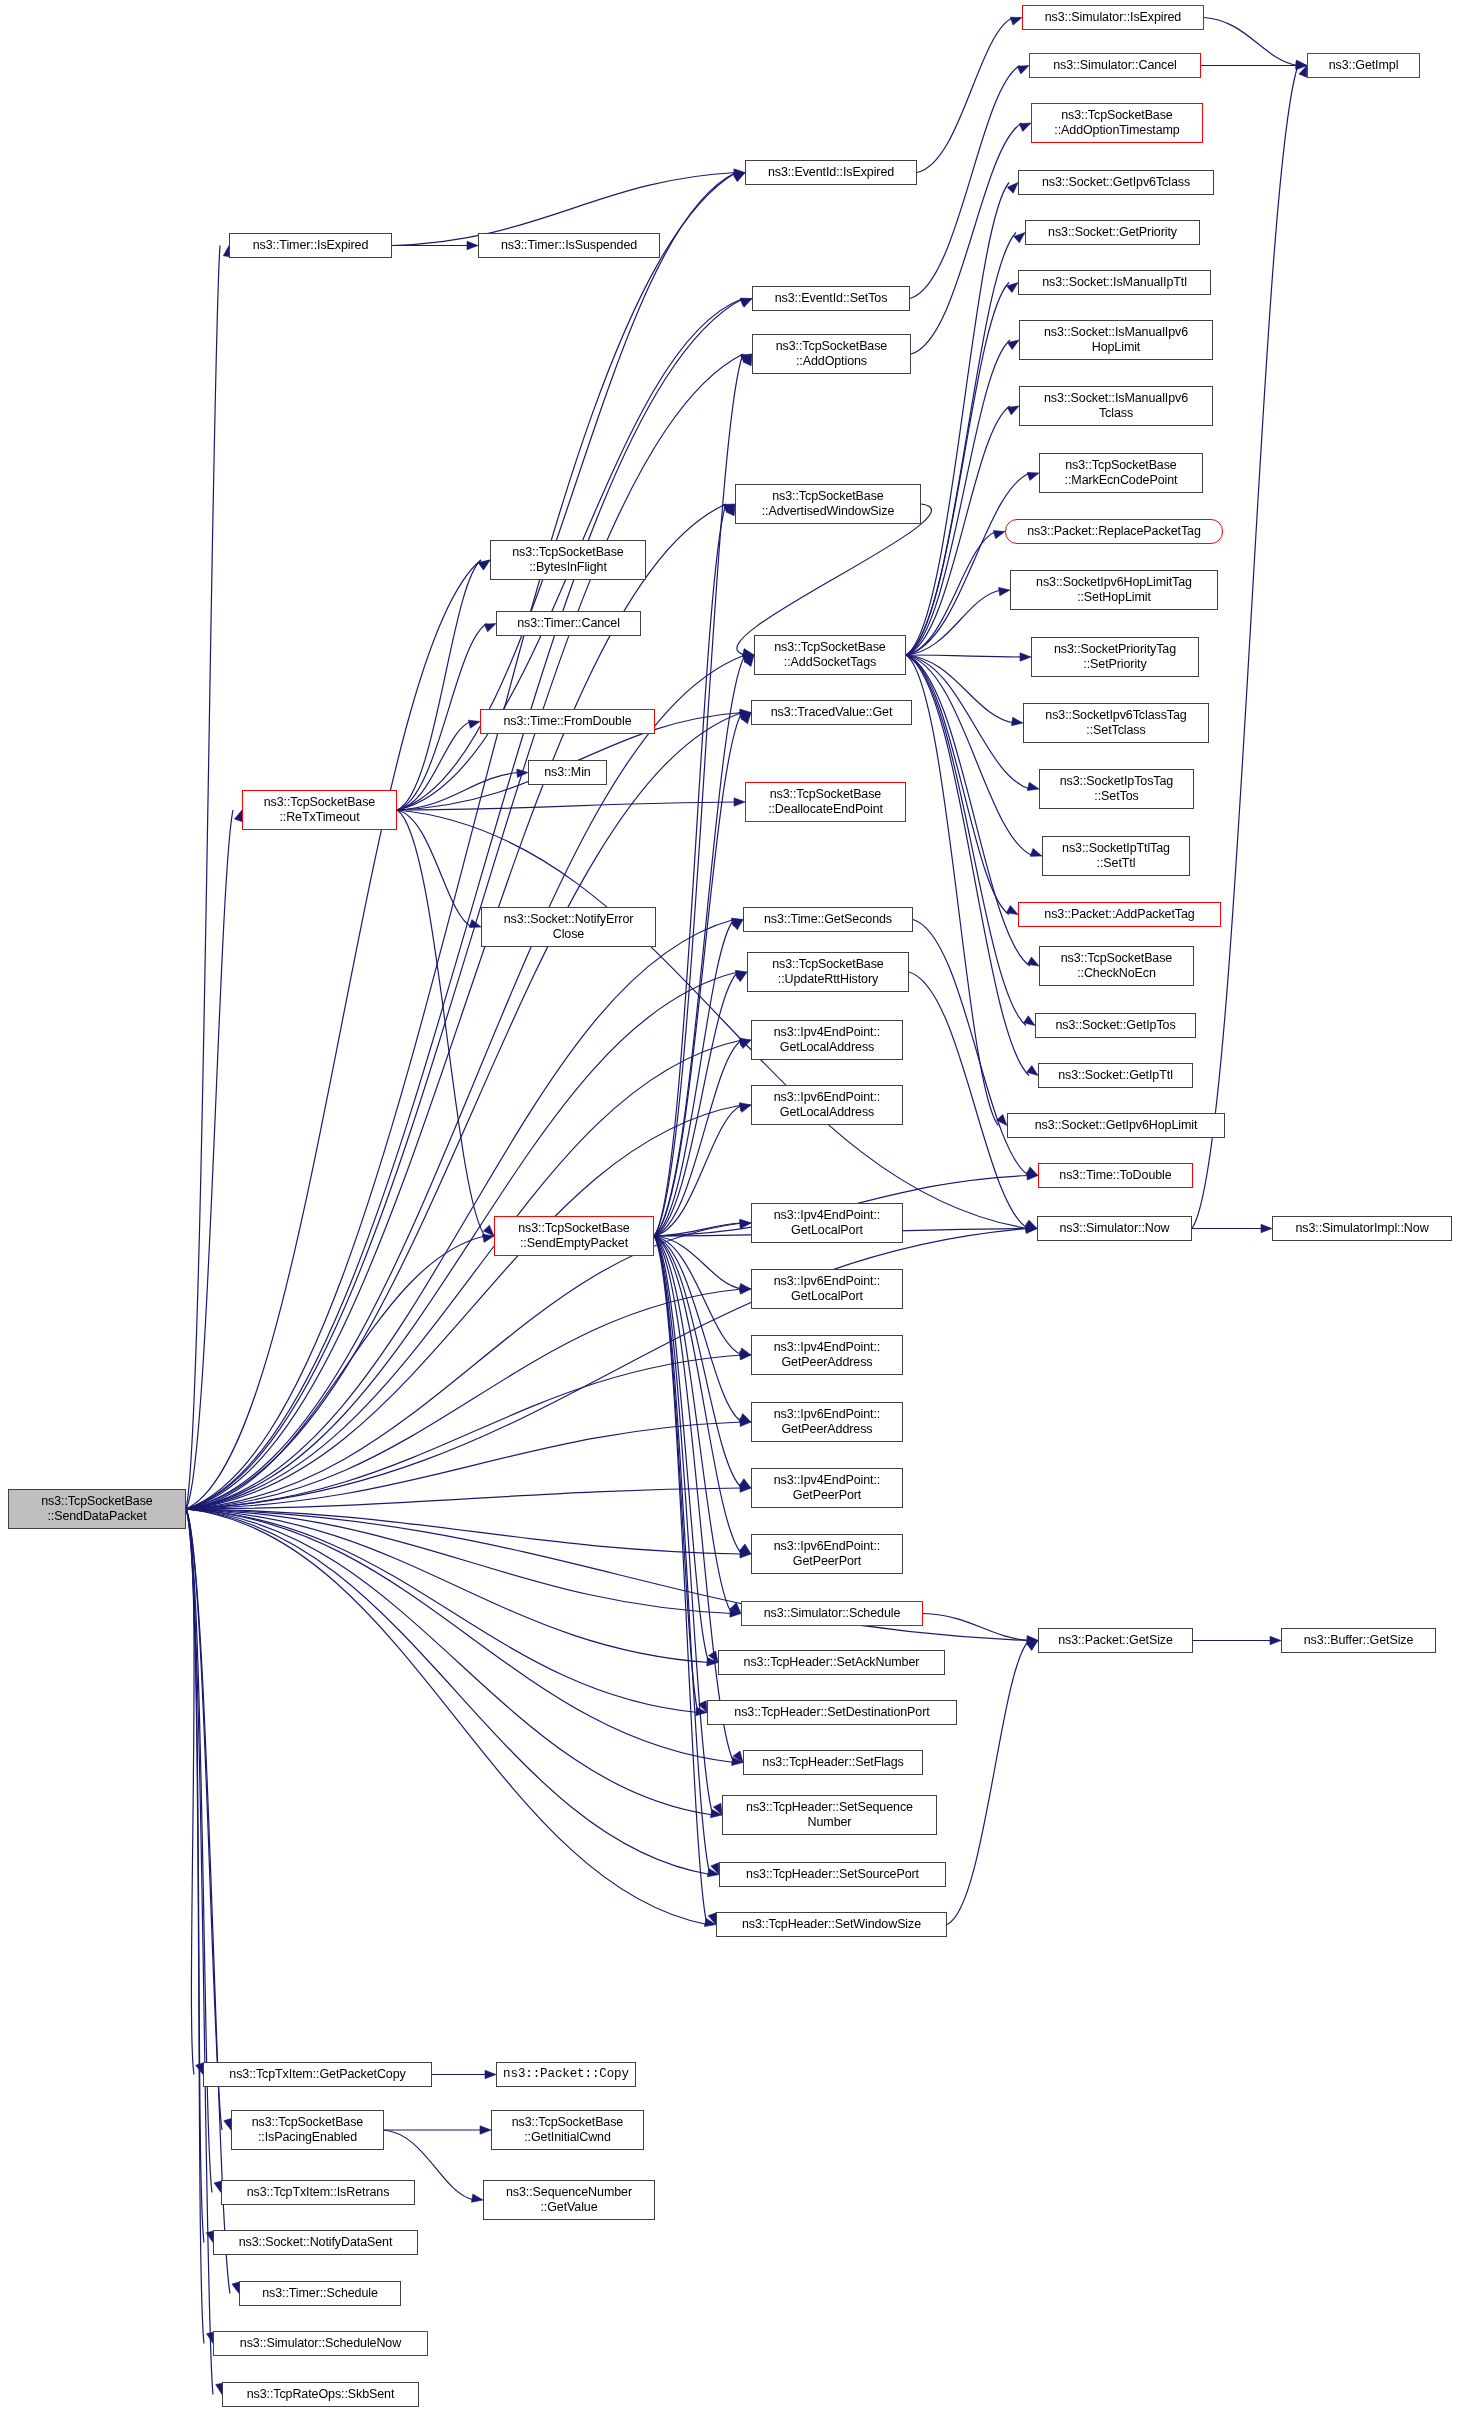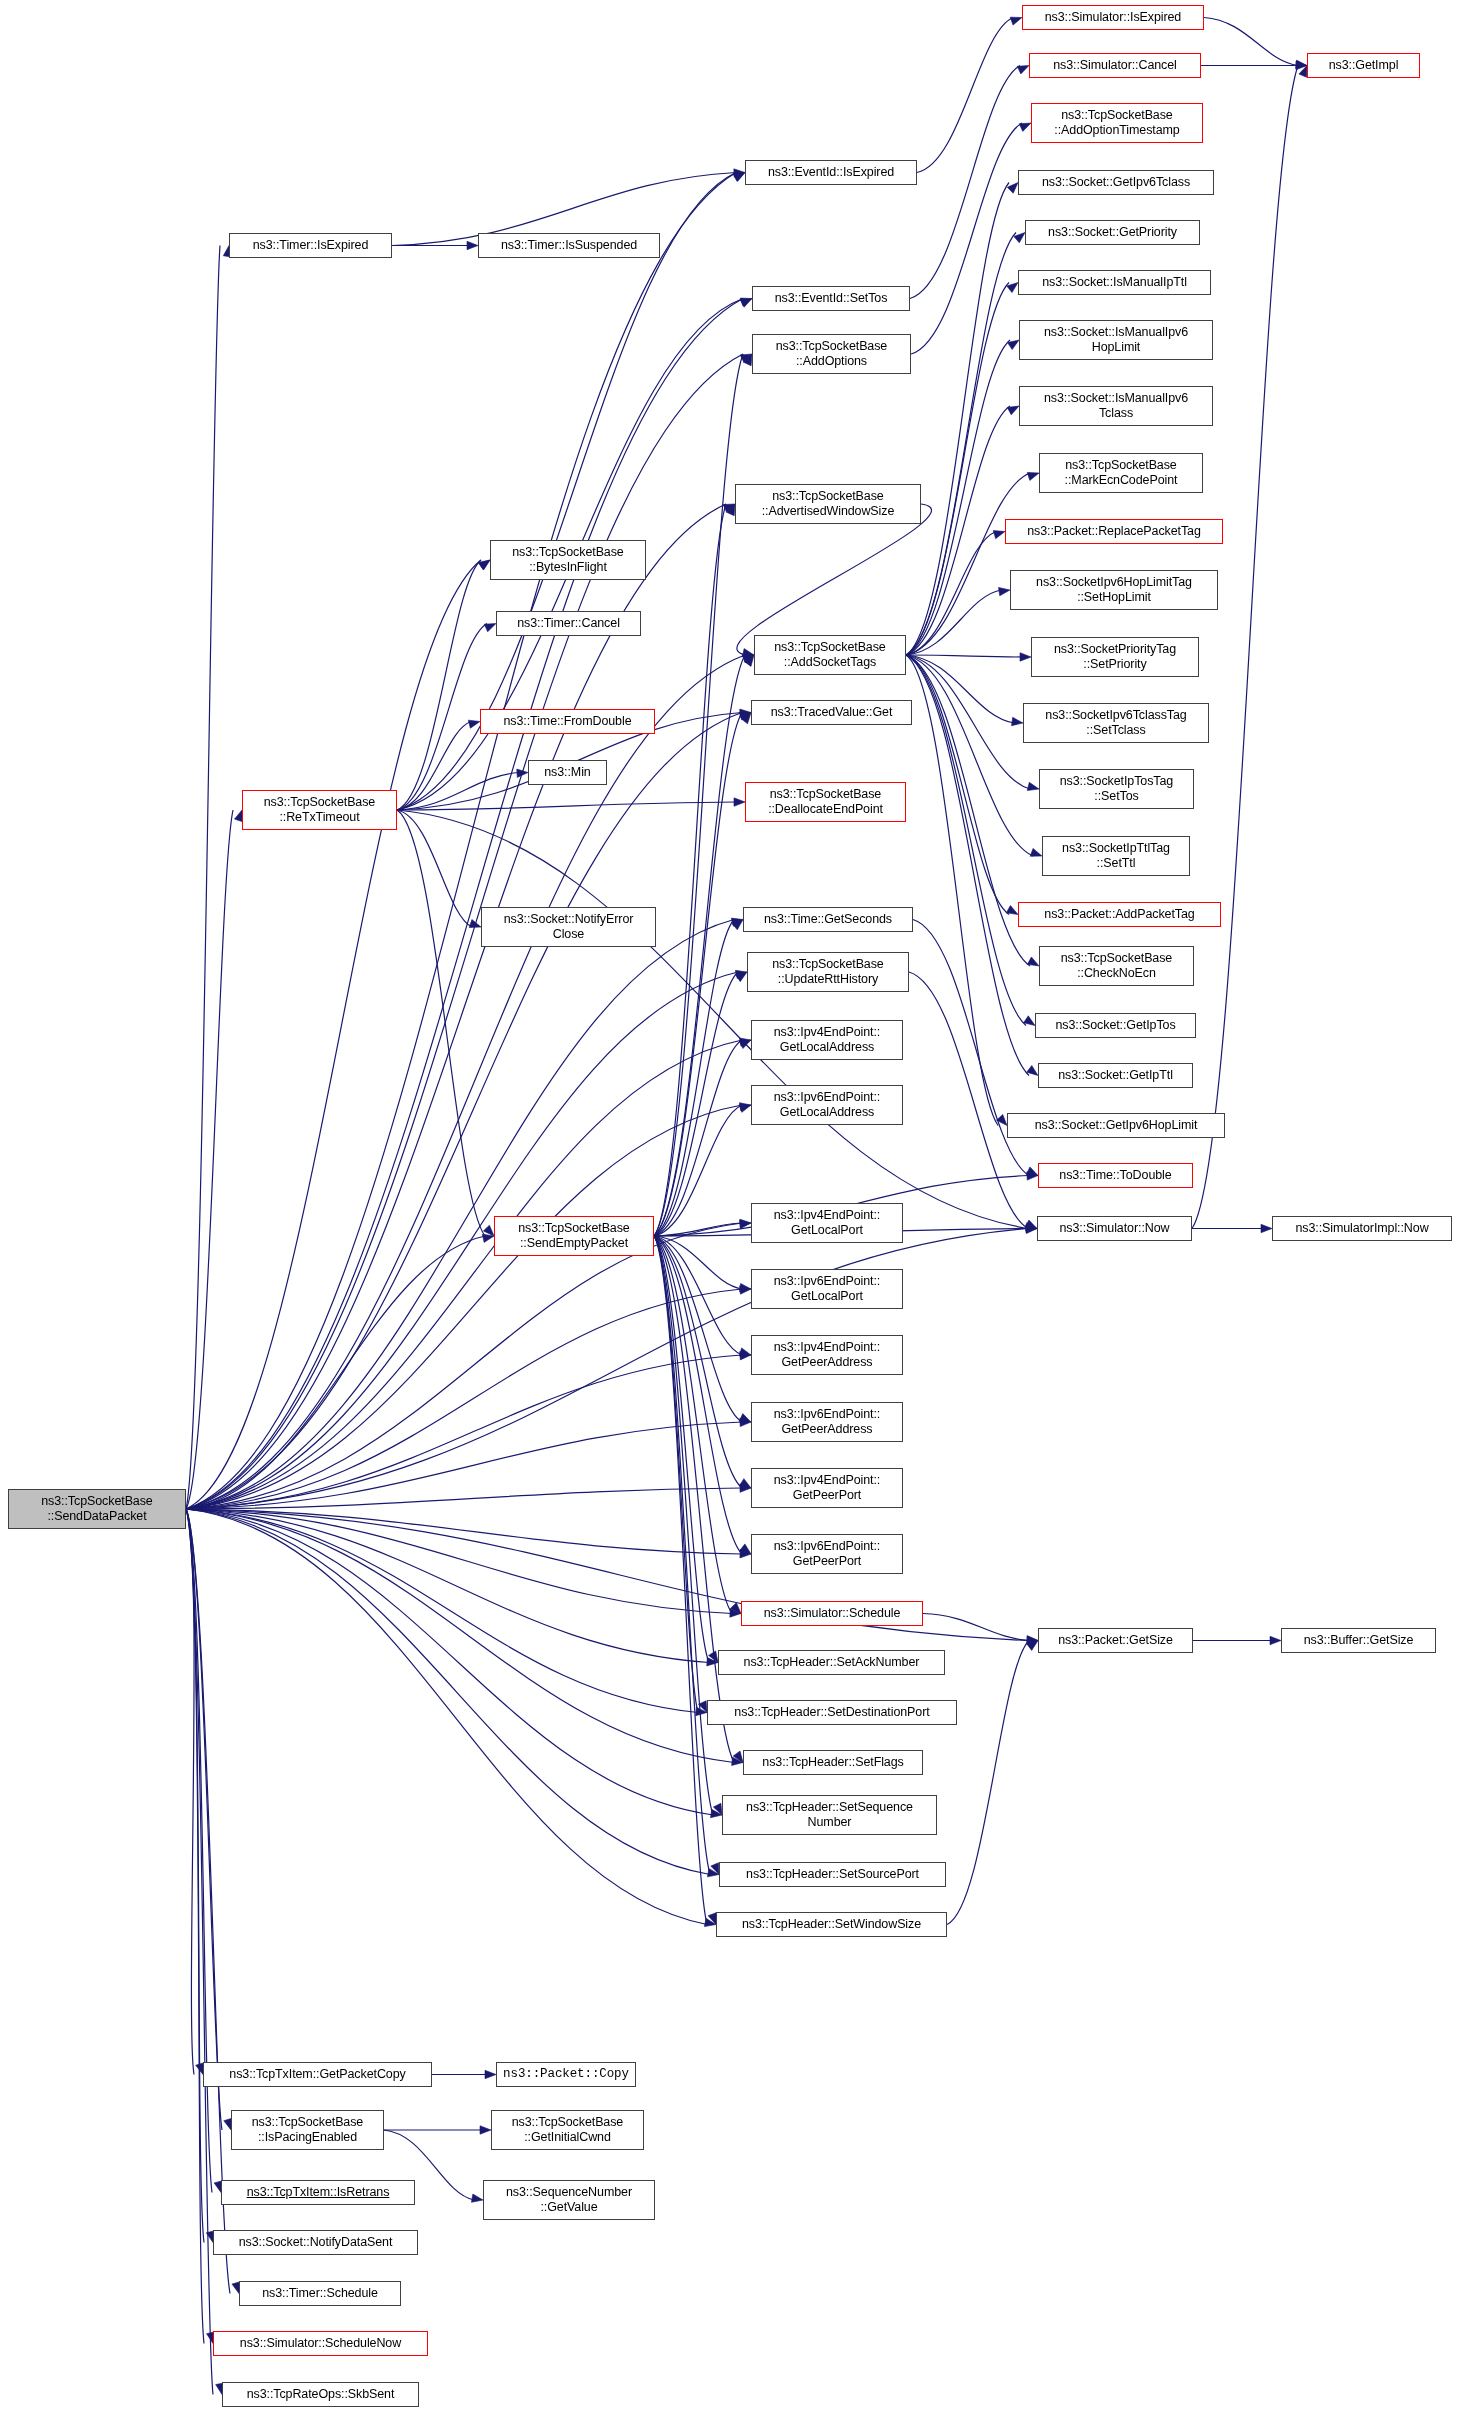--- a/index.html
+++ b/index.html
@@ -328,42 +328,42 @@
       <div class="node" style="left: 722px; top: 1795px; width: 215px; height: 40px;">ns3::TcpHeader::SetSequence
 Number</div>
       <div class="node" style="left: 719px; top: 1862px; width: 227px; height: 25px;">ns3::TcpHeader::SetSourcePort</div>
       <div class="node" style="left: 716px; top: 1912px; width: 231px; height: 25px; text-align: right;">ns3::TcpHeader::SetWindowSize</div>
       <div class="node" style="left: 203px; top: 2062px; width: 229px; height: 25px;">ns3::TcpTxItem::GetPacketCopy</div>
       <div class="node" style="left: 496px; top: 2062px; width: 140px; height: 25px; font-family: Liberation Mono, monospace;">ns3::Packet::Copy</div>
       <div class="node" style="left: 231px; top: 2110px; width: 153px; height: 40px;">ns3::TcpSocketBase
 ::IsPacingEnabled</div>
       <div class="node" style="left: 491px; top: 2110px; width: 153px; height: 40px;">ns3::TcpSocketBase
 ::GetInitialCwnd</div>
-      <div class="node" style="left: 221px; top: 2180px; width: 194px; height: 25px; text-decoration: underline;">ns3::TcpTxItem::IsRetrans</div>
+      <div class="node" style="left: 221px; top: 2180px; width: 194px; height: 25px;">ns3::TcpTxItem::IsRetrans</div>
       <div class="node" style="left: 483px; top: 2180px; width: 172px; height: 40px;">ns3::SequenceNumber
 ::GetValue</div>
       <div class="node" style="left: 213px; top: 2230px; width: 205px; height: 25px;">ns3::Socket::NotifyDataSent</div>
       <div class="node" style="left: 239px; top: 2281px; width: 162px; height: 25px;">ns3::Timer::Schedule</div>
       <div class="node red" style="left: 213px; top: 2331px; width: 215px; height: 25px;">ns3::Simulator::ScheduleNow</div>
       <div class="node" style="left: 222px; top: 2382px; width: 197px; height: 25px;">ns3::TcpRateOps::SkbSent</div>
       <div class="node red" style="left: 1022px; top: 5px; width: 182px; height: 25px;">ns3::Simulator::IsExpired</div>
       <div class="node red" style="left: 1029px; top: 53px; width: 172px; height: 25px;">ns3::Simulator::Cancel</div>
       <div class="node red" style="left: 1307px; top: 53px; width: 113px; height: 25px;">ns3::GetImpl</div>
       <div class="node red" style="left: 1031px; top: 103px; width: 172px; height: 40px;">ns3::TcpSocketBase
 ::AddOptionTimestamp</div>
       <div class="node" style="left: 1018px; top: 170px; width: 196px; height: 25px;">ns3::Socket::GetIpv6Tclass</div>
       <div class="node" style="left: 1025px; top: 220px; width: 175px; height: 25px;">ns3::Socket::GetPriority</div>
       <div class="node" style="left: 1018px; top: 270px; width: 193px; height: 25px;">ns3::Socket::IsManualIpTtl</div>
       <div class="node" style="left: 1019px; top: 320px; width: 194px; height: 40px;">ns3::Socket::IsManualIpv6
 HopLimit</div>
       <div class="node" style="left: 1019px; top: 386px; width: 194px; height: 40px;">ns3::Socket::IsManualIpv6
 Tclass</div>
       <div class="node" style="left: 1039px; top: 453px; width: 164px; height: 40px;">ns3::TcpSocketBase
 ::MarkEcnCodePoint</div>
-      <div class="node red" style="left: 1005px; top: 519px; width: 218px; height: 25px;">ns3::Packet::ReplacePacketTag</div>
+      <div class="node red" style="left: 1005px; top: 519px; width: 218px; height: 25px; border-radius: 12px;">ns3::Packet::ReplacePacketTag</div>
       <div class="node" style="left: 1010px; top: 570px; width: 208px; height: 40px;">ns3::SocketIpv6HopLimitTag
 ::SetHopLimit</div>
       <div class="node" style="left: 1031px; top: 637px; width: 168px; height: 40px;">ns3::SocketPriorityTag
 ::SetPriority</div>
       <div class="node" style="left: 1023px; top: 703px; width: 186px; height: 40px;">ns3::SocketIpv6TclassTag
 ::SetTclass</div>
       <div class="node" style="left: 1039px; top: 769px; width: 155px; height: 40px;">ns3::SocketIpTosTag
 ::SetTos</div>
       <div class="node" style="left: 1042px; top: 836px; width: 148px; height: 40px;">ns3::SocketIpTtlTag
 ::SetTtl</div>

